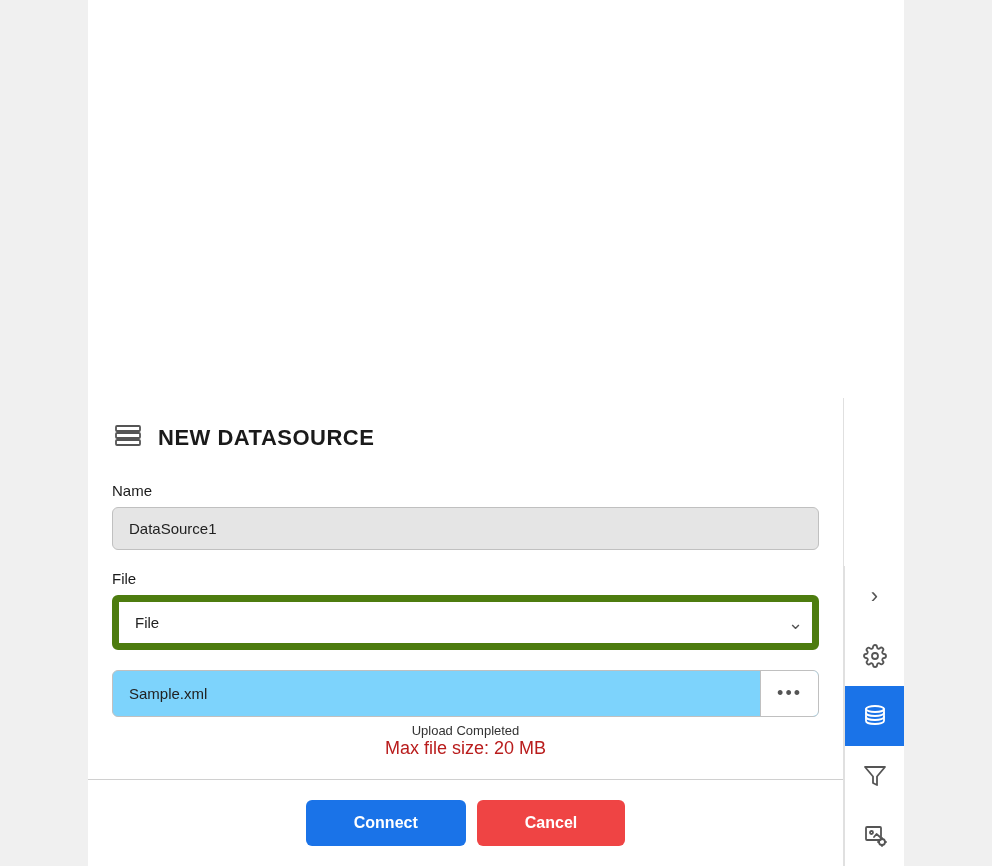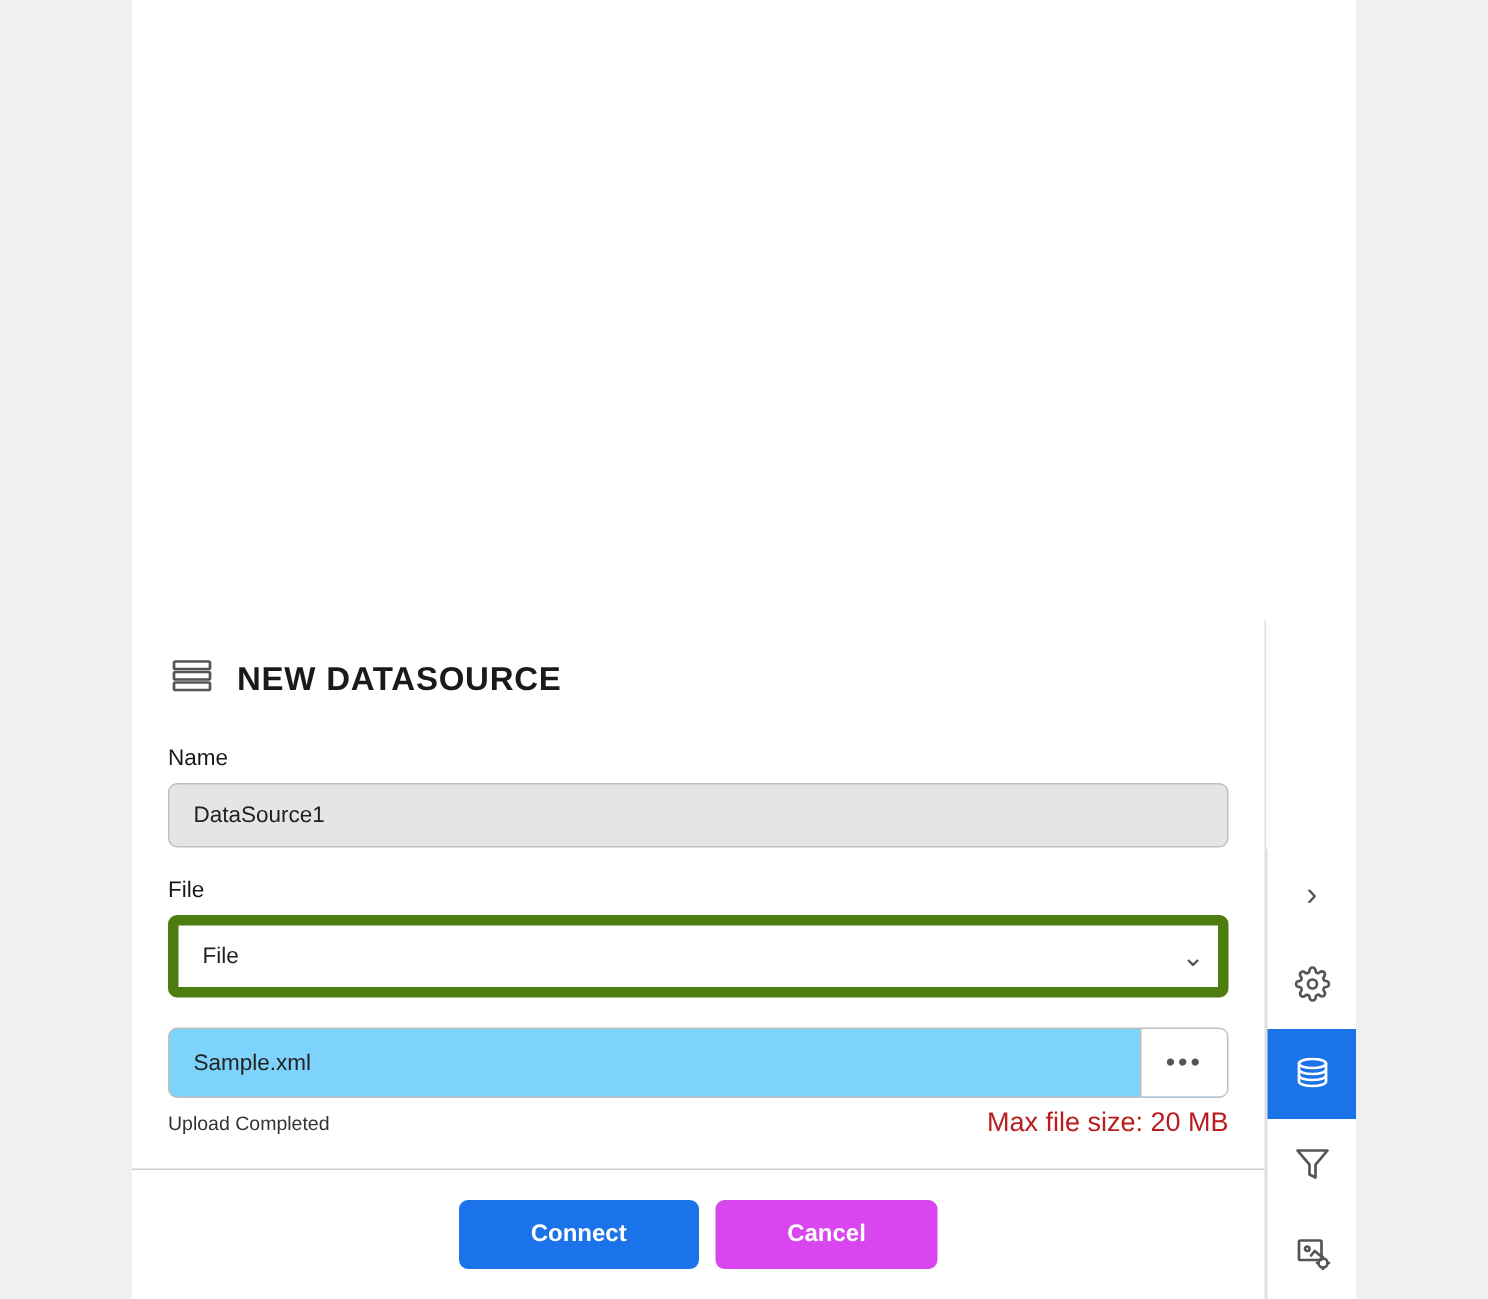--- a/index.html
+++ b/index.html
@@ -139,20 +139,21 @@
       align-items: center;
       justify-content: center;
       letter-spacing: 2px;
     }
 
     .file-info-row {
       display: flex;
       justify-content: space-between;
       align-items: center;
       margin-top: 6px;
+      flex-direction: column;
     }
 
     .upload-status {
       font-size: 13px;
       color: #333;
     }
 
     .max-file-size {
       font-size: 18px;
       color: #b91c1c;
@@ -182,21 +183,21 @@
       border: none;
       border-radius: 6px;
       font-size: 16px;
       font-weight: 600;
       cursor: pointer;
       min-width: 140px;
     }
 
     .btn-cancel {
       padding: 14px 48px;
-      background: #d946ef;
+      background: #ef4444;
       color: #fff;
       border: none;
       border-radius: 6px;
       font-size: 16px;
       font-weight: 600;
       cursor: pointer;
       min-width: 140px;
     }
 
     

